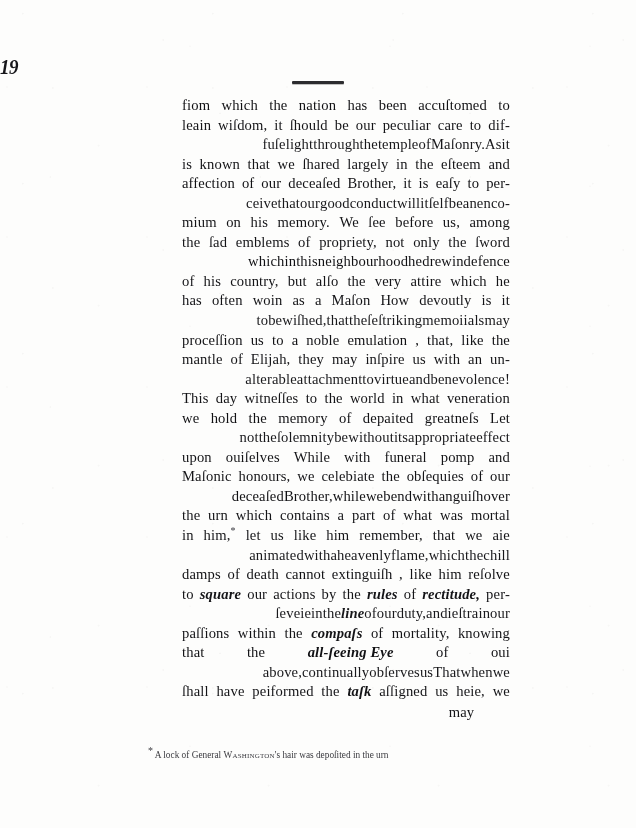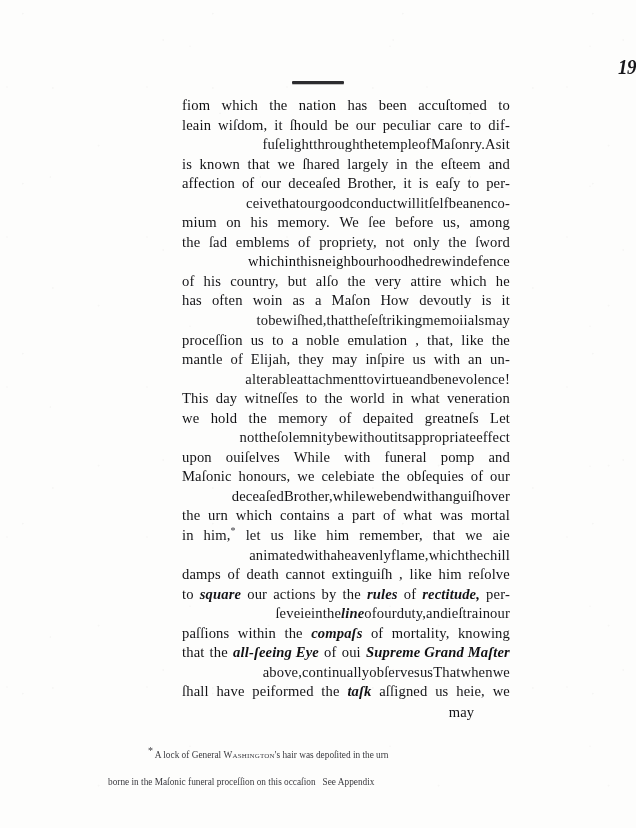--- a/index.html
+++ b/index.html
@@ -36,21 +36,21 @@
     background-size: 190px 170px, 230px 210px, 160px 200px, 250px 180px,
                      210px 230px, 170px 160px, 140px 150px, 200px 140px;
   }
 
   
   .folio-block {
     position: absolute;
     top: 58px;
     left: 0;
     width: 636px;
-    text-align: right;
+    text-align: left;
   }
   .folio-number {
     font-family: "Liberation Serif", serif;
     font-style: italic;
     font-weight: 700;
     font-size: 19px;
     color: #16161a;
     letter-spacing: -.5px;
     line-height: 1;
     display: inline-block;
@@ -167,26 +167,25 @@
       <div class="line just"><span>upon</span><span>ouiſelves</span><span>While</span><span>with</span><span>funeral</span><span>pomp</span><span>and</span></div>
       <div class="line just"><span>Maſonic</span><span>honours,</span><span>we</span><span>celebiate</span><span>the</span><span>obſequies</span><span>of</span><span>our</span></div>
       <div class="line just"><span>deceaſed</span><span>Brother,</span><span>while</span><span>we</span><span>bend</span><span>with</span><span>anguiſh</span><span>over</span></div>
       <div class="line just"><span>the</span><span>urn</span><span>which</span><span>contains</span><span>a</span><span>part</span><span>of</span><span>what</span><span>was</span><span>mortal</span></div>
       <div class="line just"><span>in</span><span>him,<span class="sup-asterisk">*</span></span><span>let</span><span>us</span><span>like</span><span>him</span><span>remember,</span><span>that</span><span>we</span><span>aie</span></div>
       <div class="line just"><span>animated</span><span>with</span><span>a</span><span>heavenly</span><span>flame,</span><span>which</span><span>the</span><span>chill</span></div>
       <div class="line just"><span>damps</span><span>of</span><span>death</span><span>cannot</span><span>extinguiſh</span><span>,</span><span>like</span><span>him</span><span>reſolve</span></div>
       <div class="line just"><span>to</span><span class="it">square</span><span>our</span><span>actions</span><span>by</span><span>the</span><span class="it">rules</span><span>of</span><span class="it">rectitude,</span><span>per-</span></div>
       <div class="line just"><span>ſeveie</span><span>in</span><span>the</span><span class="it">line</span><span>of</span><span>our</span><span>duty,</span><span>and</span><span>ieſtrain</span><span>our</span></div>
       <div class="line just"><span>paſſions</span><span>within</span><span>the</span><span class="it">compaſs</span><span>of</span><span>mortality,</span><span>knowing</span></div>
-      <div class="line just"><span>that</span><span>the</span><span class="it">all-ſeeing Eye</span><span>of</span><span>oui</span><span class="it">Supreme Grand Maſter</span></div>
+      <div class="line just"><span>that</span><span>the</span><span class="it">all-ſeeing Eye</span><span>of</span><span>oui</span></div>
       <div class="line just"><span>above,</span><span>continually</span><span>obſerves</span><span>us</span><span>That</span><span>when</span><span>we</span></div>
       <div class="line just"><span>ſhall</span><span>have</span><span>peiformed</span><span>the</span><span class="it">taſk</span><span>aſſigned</span><span>us</span><span>heie,</span><span>we</span></div>
       <div class="catchword-line">may</div>
     </div>
 
   <div class="footnote">
     <div class="fn-line fn-indent">
       <span class="fn-marker">*</span><span> A lock of General </span><span class="smallcaps">Washington</span><span>'s hair was depoſited in the urn</span>
     </div>
-    <div class="fn-line">borne in the Maſonic funeral proceſſion on this occaſion   See Appendix</div>
   </div>
 
 </div>
 
 </body></html>

